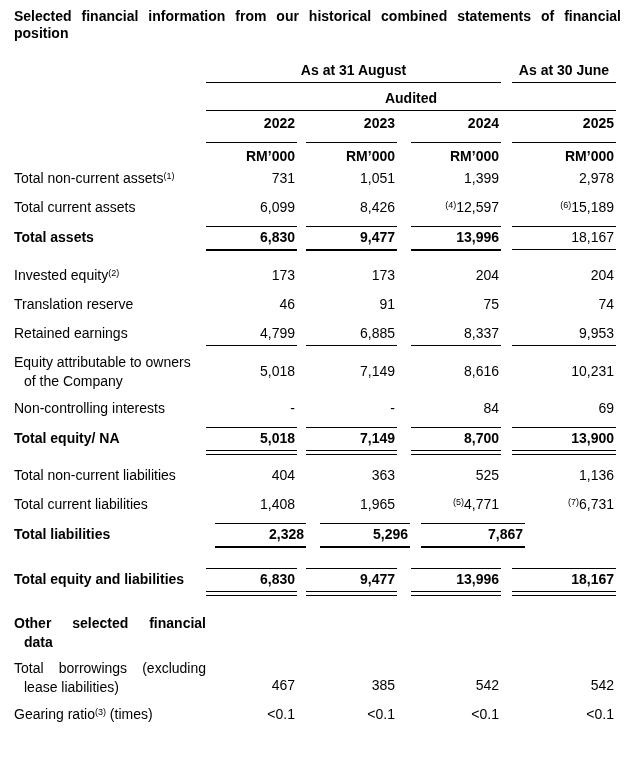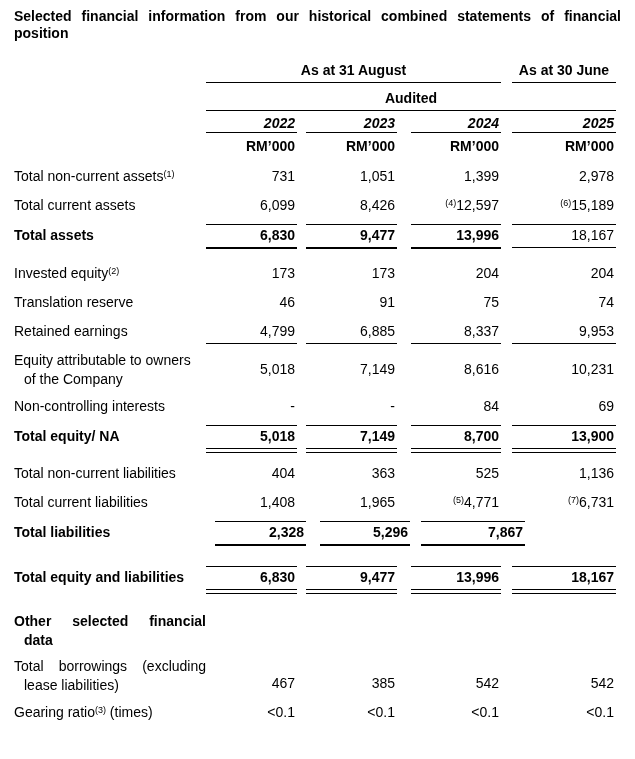--- a/index.html
+++ b/index.html
@@ -56,22 +56,22 @@
     box-sizing: border-box; text-align: center; font-weight: bold;
     line-height: 19px; padding-bottom: 2px;
     border-bottom: 1.5px solid #000;
   }
   .g-aug { width: 295px; }
   .g-jun { width: 104px; margin-left: 11px; }
   .g-aud { width: 410px; }
   .mb-grp { margin-bottom: 6px; }
   .mb-aud { margin-bottom: 2px; }
   .mb-yrs { margin-bottom: 3px; }
-  .mb-unit { margin-bottom: 8px; }
-  .ycell { padding-bottom: 0; font-style: italic; }
+  .mb-unit { }
+  .ycell { padding-bottom: 10px; }
 </style>
 </head>
 <body>
 
 <div class="page">
 
   <div class="doc-title">
     <span class="t-line1">Selected financial information from our historical combined statements of financial</span>
     <span class="t-line2">position</span>
   </div>

